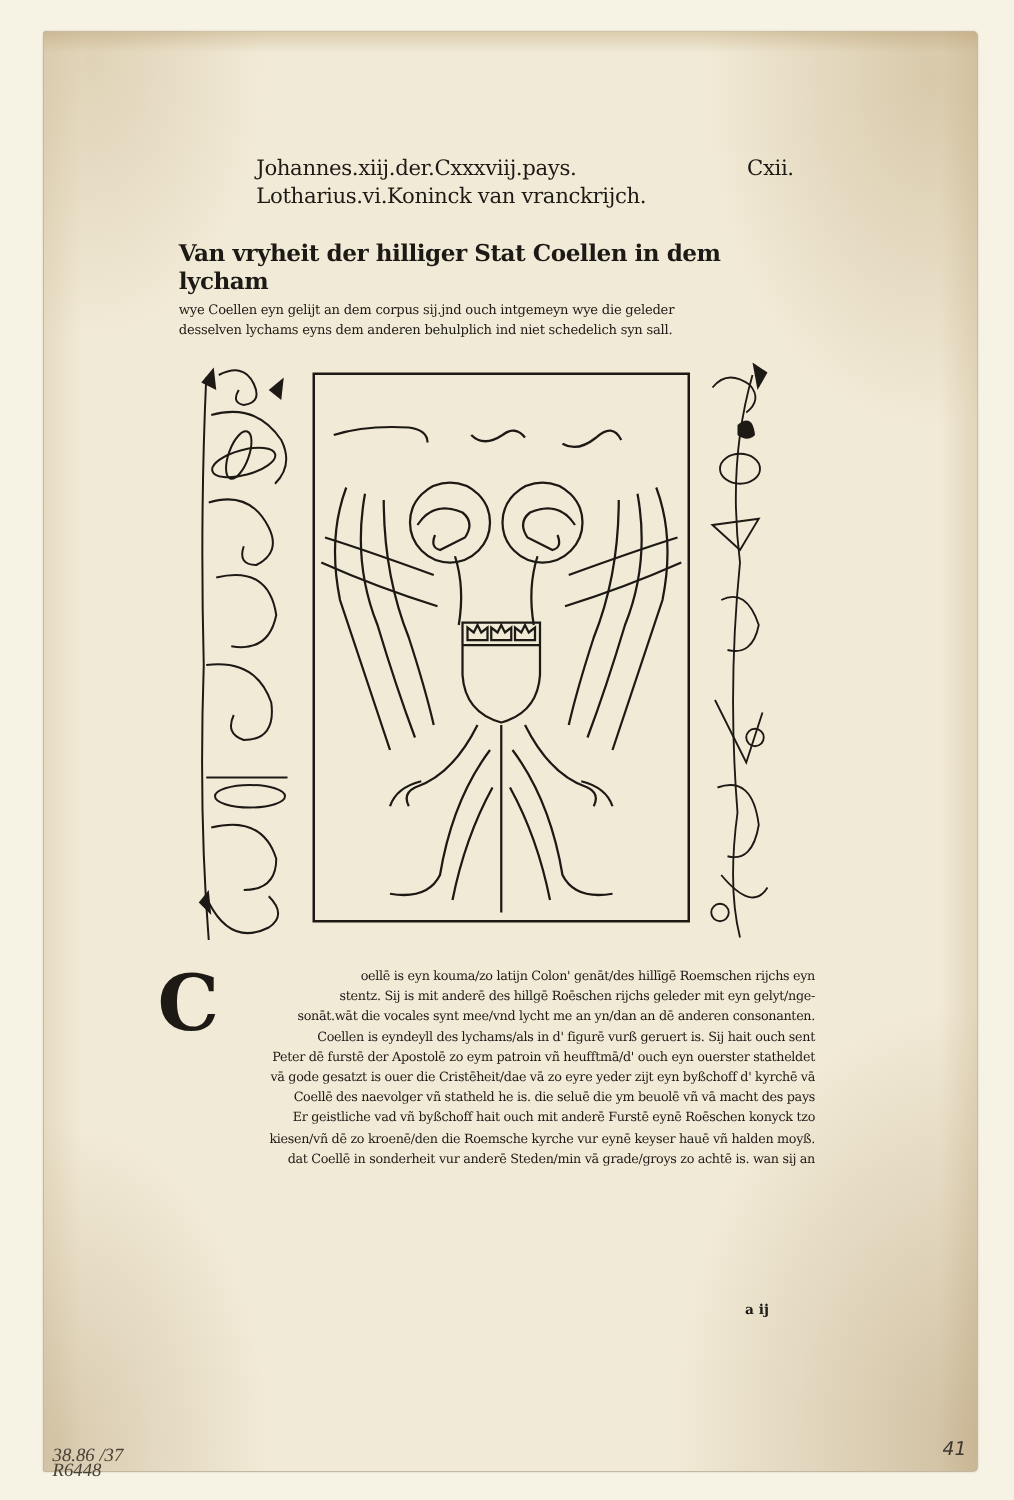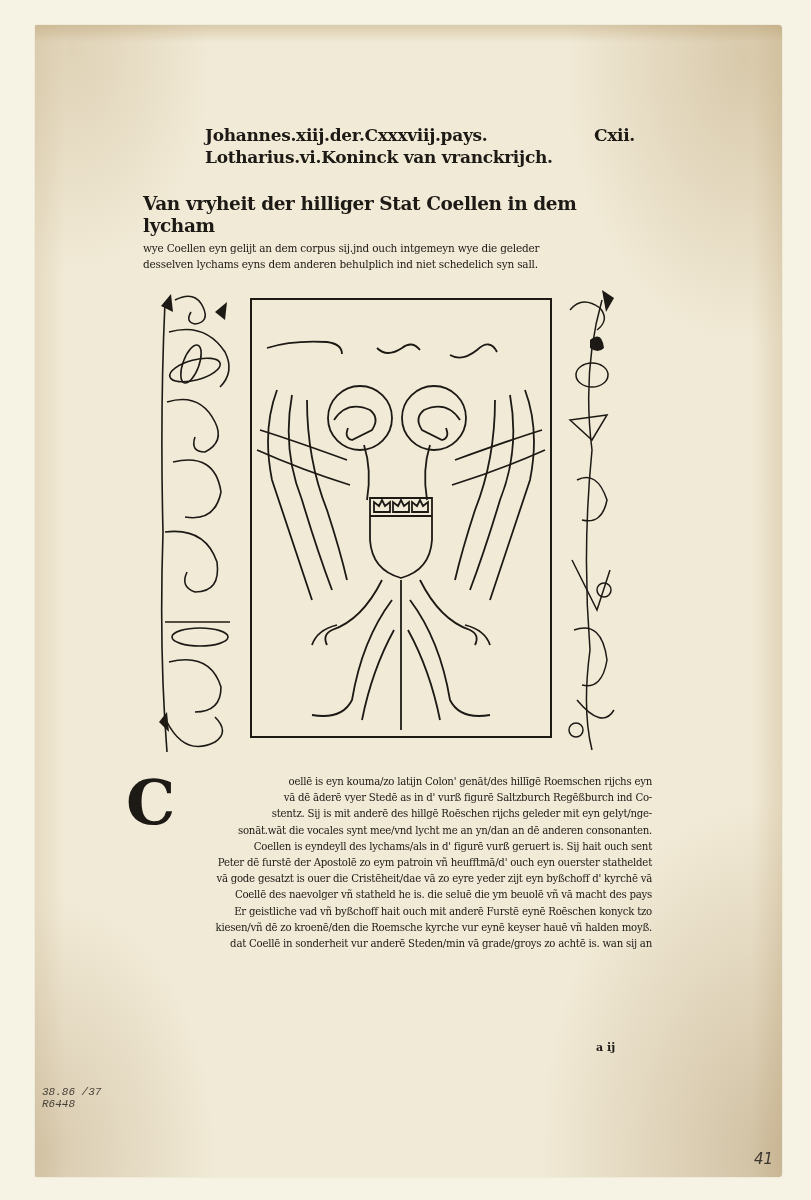--- a/index.html
+++ b/index.html
@@ -20,21 +20,21 @@
       #f1ead6;
     border-radius: 2px 4px 4px 2px;
     box-shadow: 0 0 1px rgba(120,100,70,0.5);
   }
   .ghost {
     position: absolute; color: rgba(80,70,55,0.08);
     font-family: "DejaVu Serif", serif; font-weight: bold;
   }
   .header {
     position: absolute; left: 205px; top: 124px; width: 430px;
-    font-family: "DejaVu Serif", serif; font-weight: bold;
+    font-family: "DejaVu Serif", serif; font-weight: normal;
     font-size: 17px; line-height: 22px; letter-spacing: -0.3px; color: #1d1a16;
   }
   .folio { position: absolute; right: 0; top: 0; }
   .title {
     position: absolute; left: 143px; top: 193px; width: 500px;
     font-weight: bold; font-size: 18.5px; line-height: 22px; letter-spacing: -0.4px; color: #1d1a16;
   }
   .subtitle {
     position: absolute; left: 143px; top: 240px; width: 510px;
     font-size: 10.5px; line-height: 16px; letter-spacing: -0.2px; color: #1d1a16;
@@ -56,22 +56,22 @@
     font-family: "DejaVu Serif", serif; font-weight: bold; font-size: 62px; line-height: 56px;
     color: #1d1a16;
   }
   .indent-1 { padding-left: 50px; }
   .indent-0 { padding-left: 0; }
   .indent-s { padding-left: 10px; }
   .signature {
     position: absolute; left: 596px; top: 994px; font-weight: bold; font-size: 11px; color: #1d1a16; margin-top: 47px;
   }
   .acc {
-    position: absolute; left: 42px; top: 1086px;
-    font-family: Liberation Mono, monospace; font-size: 11px; line-height: 12px; color: #4a4238;
+    position: absolute; left: 42px; top: 1159px;
+    font-family: Liberation Serif, serif; font-size: 15px; line-height: 12px; color: #4a4238;
     font-style: italic;
   }
   .pg {
     position: absolute; left: 754px; top: 1150px;
     font-family: "DejaVu Sans", sans-serif; font-size: 15px; color: #3b3530; font-style: italic;
   }
 </style>
 </head>
 <body>
 
@@ -182,21 +182,20 @@
   <g fill="#1d1a16">
     <path d="M40 0 L52 8 L44 22 Z"></path>
     <path d="M28 50 Q40 40 42 58 Q36 64 28 58 Z"></path>
   </g>
 </svg>
 
 <div class="initial">C</div>
 
 <div class="body-text">
   <div class="line indent-1">oellē is eyn kouma/zo latijn Colon' genāt/des hillīgē Roemschen rijchs eyn</div>
-  <div class="line indent-1">vā dē āderē vyer Stedē as in d' vurß figurē Saltzburch Regēßburch ind Co-</div>
   <div class="line indent-1">stentz. Sij is mit anderē des hillgē Roēschen rijchs geleder mit eyn gelyt/nge-</div>
   <div class="line indent-0">sonāt.wāt die vocales synt mee/vnd lycht me an yn/dan an dē anderen consonanten.</div>
   <div class="line indent-s">Coellen is eyndeyll des lychams/als in d' figurē vurß geruert is. Sij hait ouch sent</div>
   <div class="line indent-0">Peter dē furstē der Apostolē zo eym patroin vñ heufftmā/d' ouch eyn ouerster statheldet</div>
   <div class="line indent-0">vā gode gesatzt is ouer die Cristēheit/dae vā zo eyre yeder zijt eyn byßchoff d' kyrchē vā</div>
   <div class="line indent-0">Coellē des naevolger vñ statheld he is. die seluē die ym beuolē vñ vā macht des pays</div>
   <div class="line indent-0">Er geistliche vad vñ byßchoff hait ouch mit anderē Furstē eynē Roēschen konyck tzo</div>
   <div class="line indent-0">kiesen/vñ dē zo kroenē/den die Roemsche kyrche vur eynē keyser hauē vñ halden moyß.</div>
   <div class="line indent-0">dat Coellē in sonderheit vur anderē Steden/min vā grade/groys zo achtē is. wan sij an</div>
 </div>

